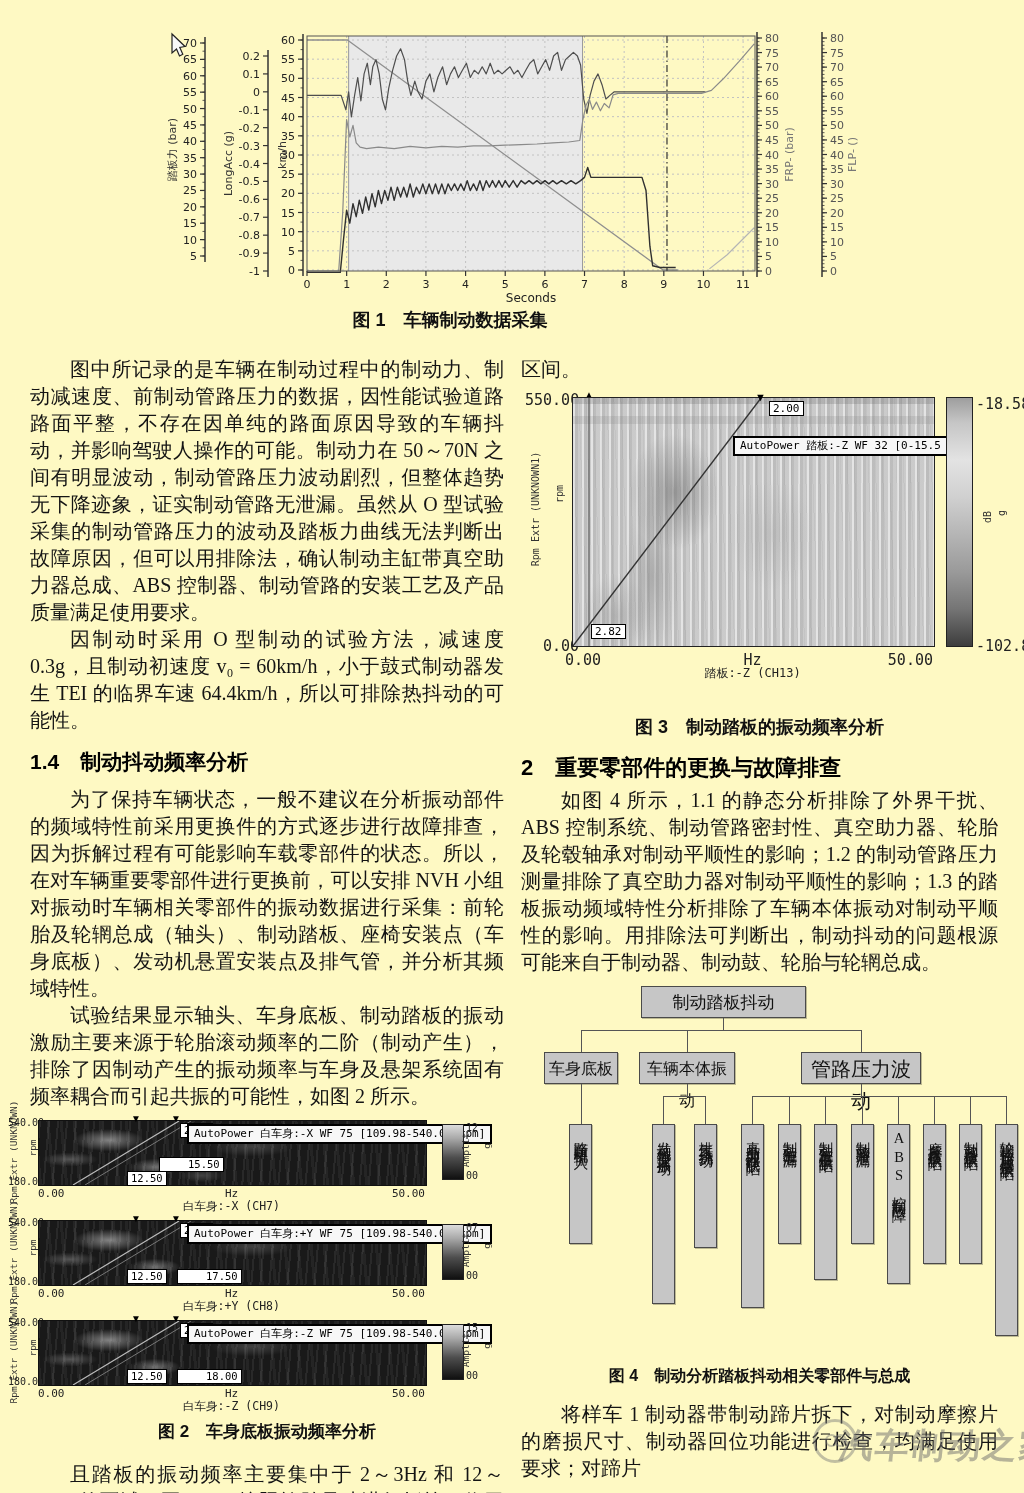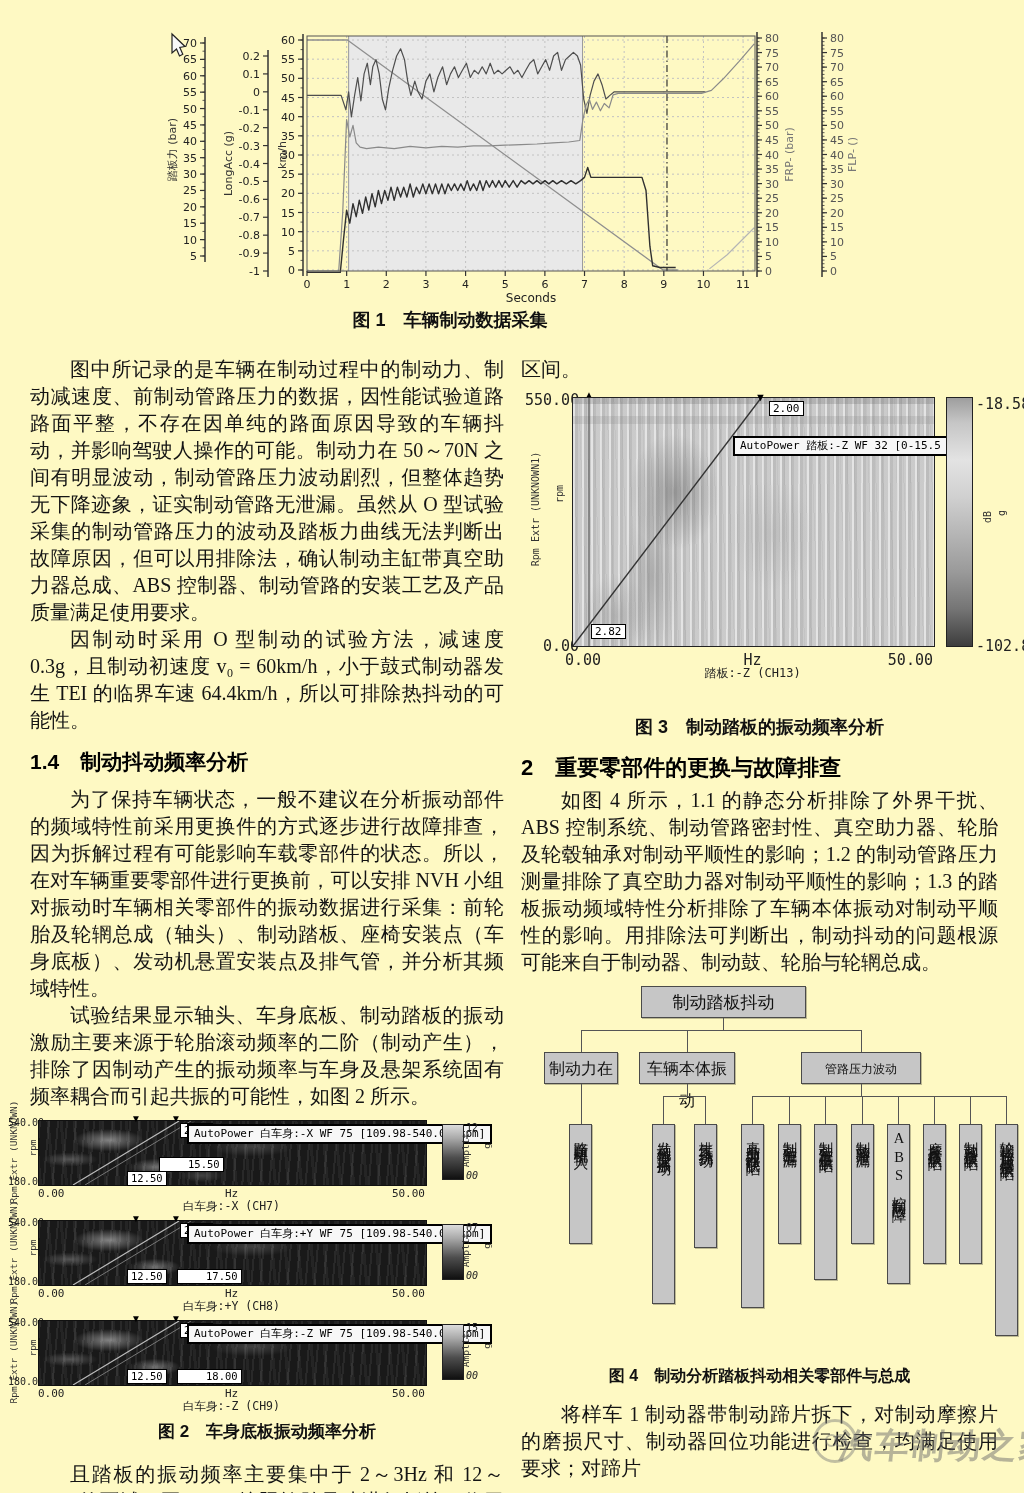--- a/index.html
+++ b/index.html
@@ -38,21 +38,21 @@
         font-family:"DejaVu Sans Mono",monospace;font-size:10.5px;line-height:13px;padding:0 3px;}
   .m-top{left:141px;top:2px;}
   .panel .m-a{left:138px;top:48px;padding-left:28px;} .panel .m-b{left:88px;top:48px;}
   .panel.p1 .m-a{left:120px;top:36px;} .panel.p1 .m-b{left:88px;top:50px;}
   .legend{position:absolute;left:148px;top:3px;background:#f7f7f7;border:2px solid #000;
           font-family:"DejaVu Sans Mono",monospace;font-size:11px;line-height:14px;
           padding:1px 5px;white-space:nowrap;color:#000;}
   .cbar{position:absolute;left:434px;top:4px;width:20px;height:54px;border:1px solid #222;
         background:linear-gradient(to top,#101010 0%,#4e4e4e 40%,#a8a8a8 75%,#dcdcdc 100%);}
   .cb-top{position:absolute;left:458px;top:2px;font-family:"DejaVu Sans Mono",monospace;font-size:10px;color:#222;}
-  .cb-bot{position:absolute;left:458px;top:50px;font-family:"DejaVu Sans Mono",monospace;font-size:10px;color:#222;font-style:italic;}
+  .cb-bot{position:absolute;left:458px;top:50px;font-family:"DejaVu Sans Mono",monospace;font-size:10px;color:#222;}
   .rotc{position:absolute;transform:translate(-50%,-50%) rotate(-90deg);white-space:nowrap;
         font-family:"DejaVu Sans Mono",monospace;font-size:9.5px;color:#333;}
   .ytk{position:absolute;font-family:"DejaVu Sans Mono",monospace;font-size:10px;color:#222;}
   .xl{position:absolute;font-family:"DejaVu Sans Mono",monospace;font-size:11px;color:#222;}
   .xl.x0{left:30px;top:67px;}
   .xl.xhz{left:30px;top:67px;width:387px;text-align:center;}
   .xl.x50{left:30px;top:67px;width:387px;text-align:right;}
   .xl.chan{left:30px;top:79px;width:387px;text-align:center;font-size:11.5px;}
 
   
@@ -642,23 +642,23 @@
 
     <div id="fig4">
       <div class="fcbox" style="left:120px;top:2px;width:165px;">制动踏板抖动</div>
 
       <div class="vl" style="left:202px;top:34px;height:12px;"></div>
       <div class="hl" style="left:60px;top:46px;width:280px;"></div>
       <div class="vl" style="left:60px;top:46px;height:22px;"></div>
       <div class="vl" style="left:166px;top:46px;height:22px;"></div>
       <div class="vl" style="left:340px;top:46px;height:22px;"></div>
 
-      <div class="fcbox" style="left:23px;top:68px;width:74px;font-size:16px;">制动力在</div>
+      <div class="fcbox" style="left:23px;top:68px;width:74px;font-size:16px;">车身底板</div>
       <div class="fcbox" style="left:118px;top:68px;width:96px;font-size:16px;">车辆本体振动</div>
-      <div class="fcbox" style="left:280px;top:68px;width:120px;font-size:12px;">管路压力波动</div>
+      <div class="fcbox" style="left:280px;top:68px;width:120px;font-size:20px;">管路压力波动</div>
 
       <div class="vl" style="left:60px;top:100px;height:40px;"></div>
       <div class="vl" style="left:166px;top:100px;height:12px;"></div>
       <div class="hl" style="left:142px;top:112px;width:43px;"></div>
       <div class="vl" style="left:142px;top:112px;height:28px;"></div>
       <div class="vl" style="left:184px;top:112px;height:28px;"></div>
       <div class="vl" style="left:340px;top:100px;height:12px;"></div>
       <div class="hl" style="left:231px;top:112px;width:254px;"></div>
       <div class="vl" style="left:231px;top:112px;height:28px;"></div>
       <div class="vl" style="left:268px;top:112px;height:28px;"></div>

